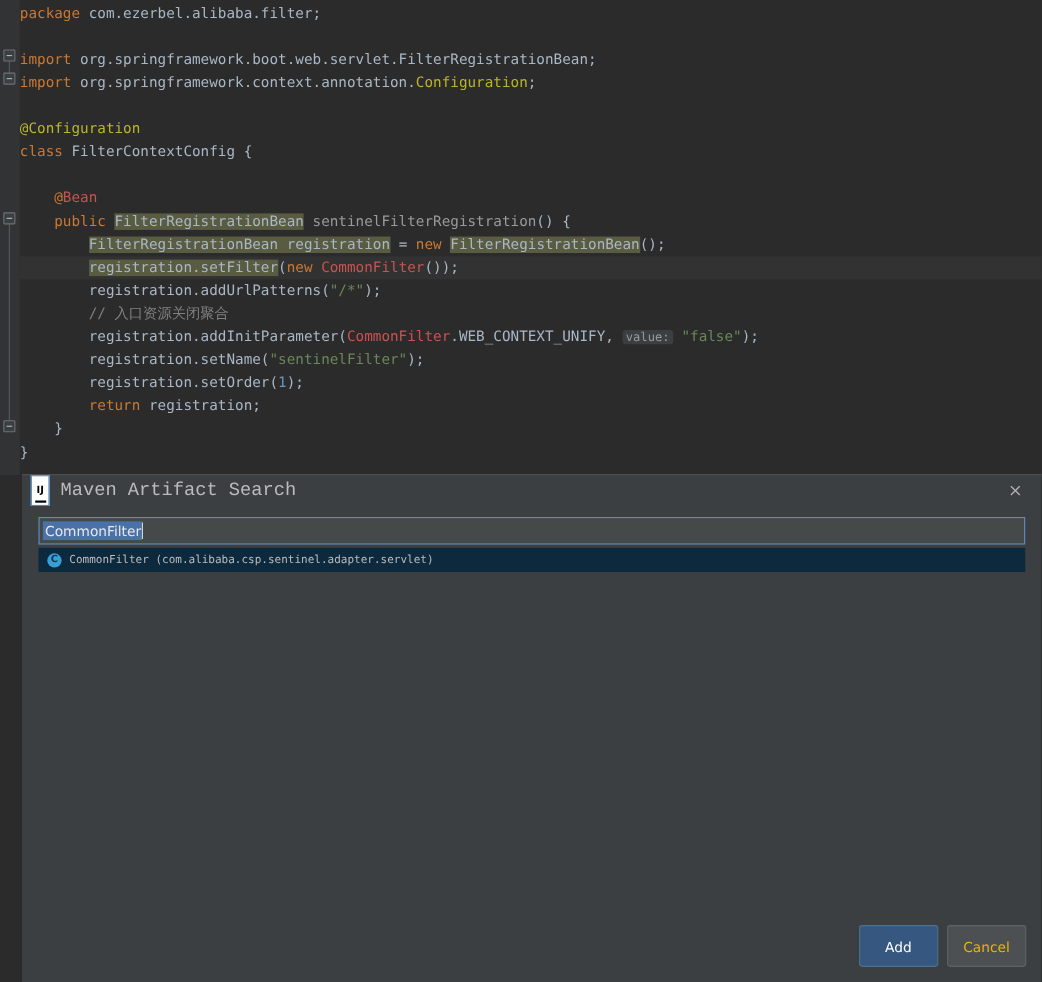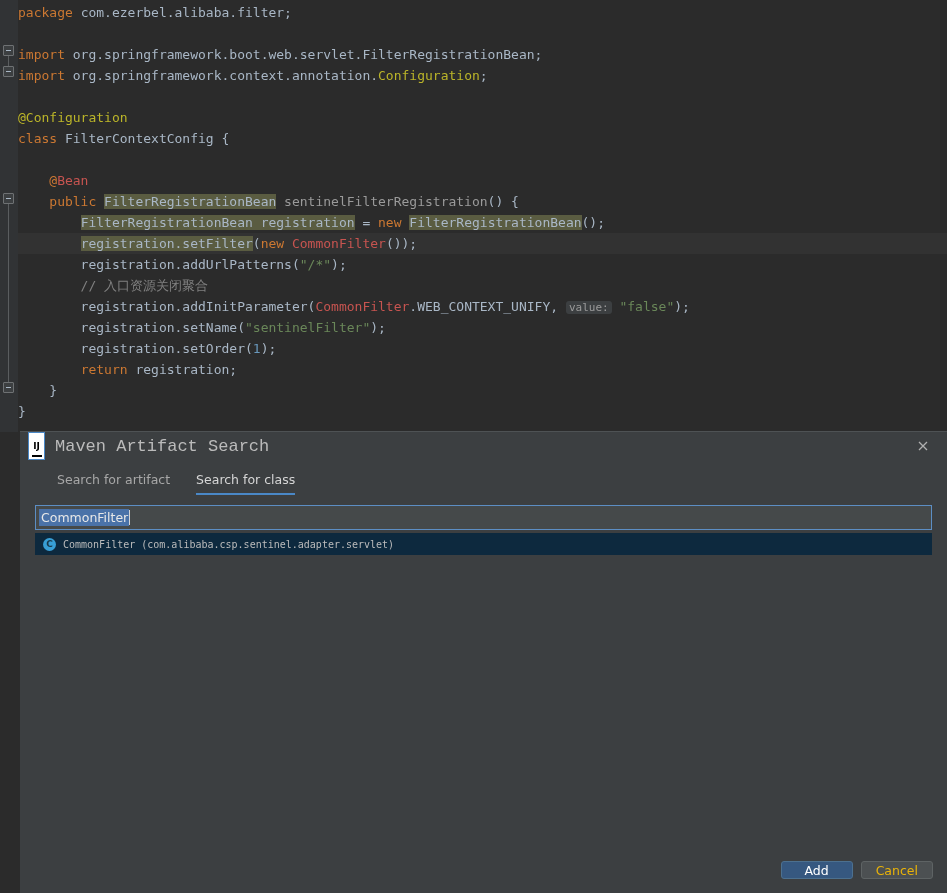--- a/index.html
+++ b/index.html
@@ -74,21 +74,21 @@
   .res-icon { width: 13px; height: 13px; border-radius: 50%; background: #389fd6;
               color: #18384a; font-family: "DejaVu Sans", sans-serif; font-size: 9px; font-weight: bold;
               display: flex; align-items: center; justify-content: center; flex: none; }
   .res-main { font-family: "DejaVu Sans Mono", monospace; font-size: 10px; color: #bbbbbb;
               margin-left: 7px; }
   .res-coord { font-family: "DejaVu Sans Mono", monospace; font-size: 12.5px; color: #9aa7b0;
                position: absolute; left: 573px; }
   .res-rel { position: relative; width: 100%; display: flex; align-items: center; }
 
   .dlg-buttons { position: absolute; right: 14px; bottom: 14px; display: flex; gap: 8px; }
-  .btn { font-family: "DejaVu Sans", sans-serif; font-size: 12.5px; height: 18px;
+  .btn { font-family: "DejaVu Sans", sans-serif; font-size: 12.5px; height: 38px;
          min-width: 72px; padding: 0 14px; border-radius: 3px; cursor: pointer;
          display: flex; align-items: center; justify-content: center; }
   .btn-primary { background: #365880; color: #ffffff; border: 1px solid #4c708f; }
   .btn-default { background: #4c5052; color: #eab308; border: 1px solid #5e6364; }
 
   .watermark { position: absolute; right: 10px; bottom: 14px;
                font-family: "DejaVu Sans", sans-serif; font-size: 17px; color: #b9bcbe;
                opacity: 0.85; white-space: nowrap; pointer-events: none; }
 </style>
 </head>
@@ -113,24 +113,20 @@
     <div class="dlg-title">
       <span class="ij-icon">IJ</span>
       <span class="dlg-title-text">Maven Artifact Search</span>
       <span class="close-btn">
         <svg width="20" height="20" viewBox="0 0 20 20">
           <path d="M6 6 L14 14 M14 6 L6 14" stroke="#b0b0b0" stroke-width="1.3" fill="none"></path>
         </svg>
       </span>
     </div>
 
-    <div class="tabs">
-      <div class="tab">Search for artifact</div>
-      <div class="tab active">Search for class</div>
-    </div>
 
     <div class="search-wrap">
       <div class="search-input">
         <span class="search-text">CommonFilter</span>
         <span class="caret"></span>
       </div>
     </div>
 
     <div class="results">
       <div class="result-row">

